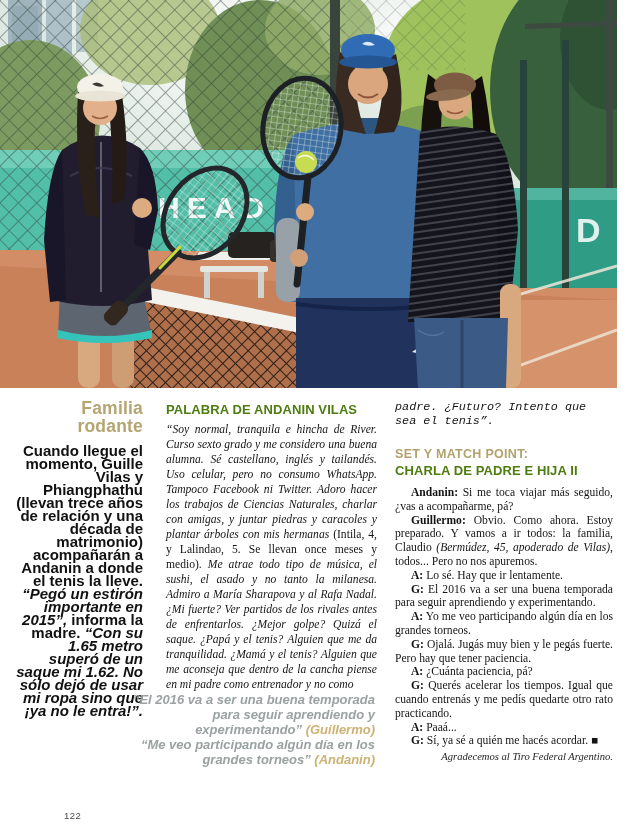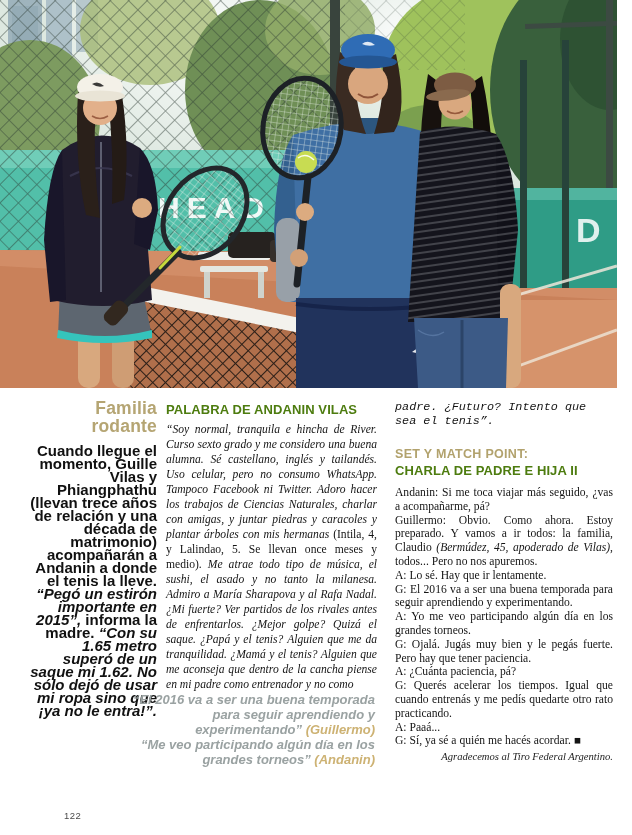--- a/index.html
+++ b/index.html
@@ -3,21 +3,21 @@
 <meta charset="utf-8">
 <style>
   html,body{margin:0;padding:0;}
   body{
     width:632px;height:835px;position:relative;background:#ffffff;
     font-family:"Liberation Sans",sans-serif;overflow:hidden;
   }
   
   .photo-wrap{position:absolute;left:0;top:0;width:617px;height:388px;overflow:hidden;background:#dfe7e2;}
   
-  .lcol{position:absolute;left:30px;top:399px;width:127px;text-align:right;}
+  .lcol{position:absolute;left:16px;top:399px;width:127px;text-align:right;}
   .lcol-title{
     color:#b5a573;font-size:17.5px;line-height:18px;font-weight:bold;
     letter-spacing:.2px;
   }
   .lcol-body{
     margin-top:9px;font-size:15px;line-height:13px;font-weight:bold;color:#111;
   }
   .lcol-body em{font-style:italic;}
   .kicker{
     color:#b2a26d;font-size:12.5px;font-weight:bold;letter-spacing:.3px;
@@ -37,21 +37,21 @@
   .rcol-cont{
     font-family:Liberation Mono, monospace;font-style:italic;font-size:11.8px;
     line-height:14px;color:#141414;
   }
   .rcol-kicker-block{margin-top:19px;}
   .dlg-wrap{margin-top:8px;}
   .dlg{
     margin:0;font-family:"Liberation Serif",serif;font-size:11.6px;
     line-height:13.8px;color:#141414;text-align:justify;
   }
-  .dlg b{font-weight:normal;}
+  .dlg b{font-weight:bold;margin-left:16px;}
   .dlg i{font-style:italic;}
   
   .pullquote{
     position:absolute;left:112px;top:692px;width:263px;text-align:right;
     font-weight:bold;font-size:13px;line-height:15px;color:#9aa2a2;font-style:italic;
   }
   .pq-gold{color:#cdb273;}
   .pq-line{display:block;}
   
   .credit{

